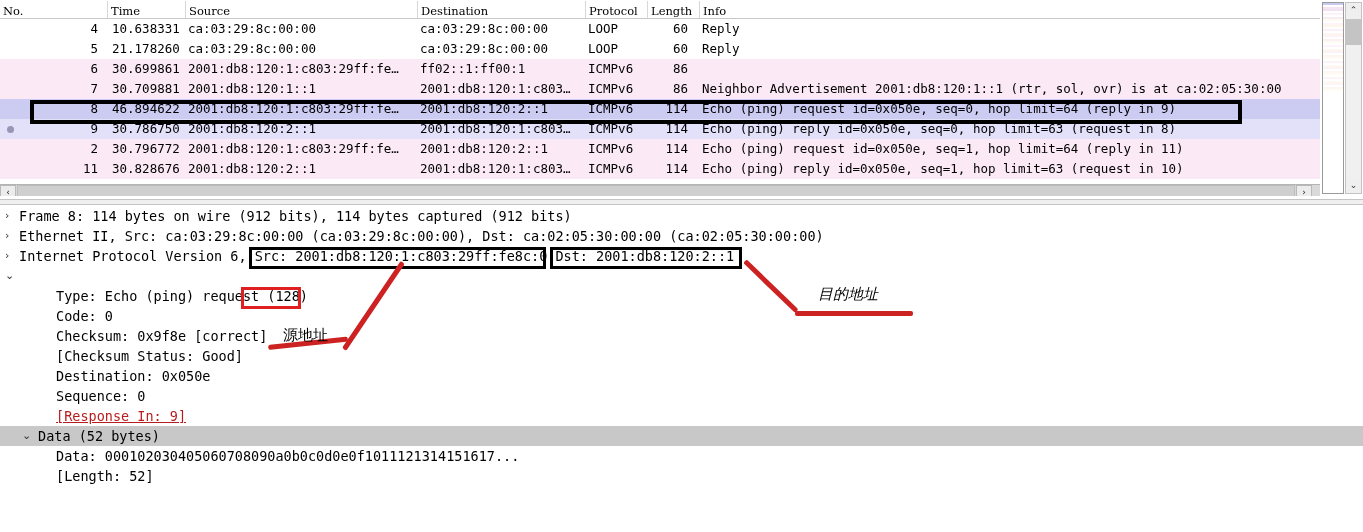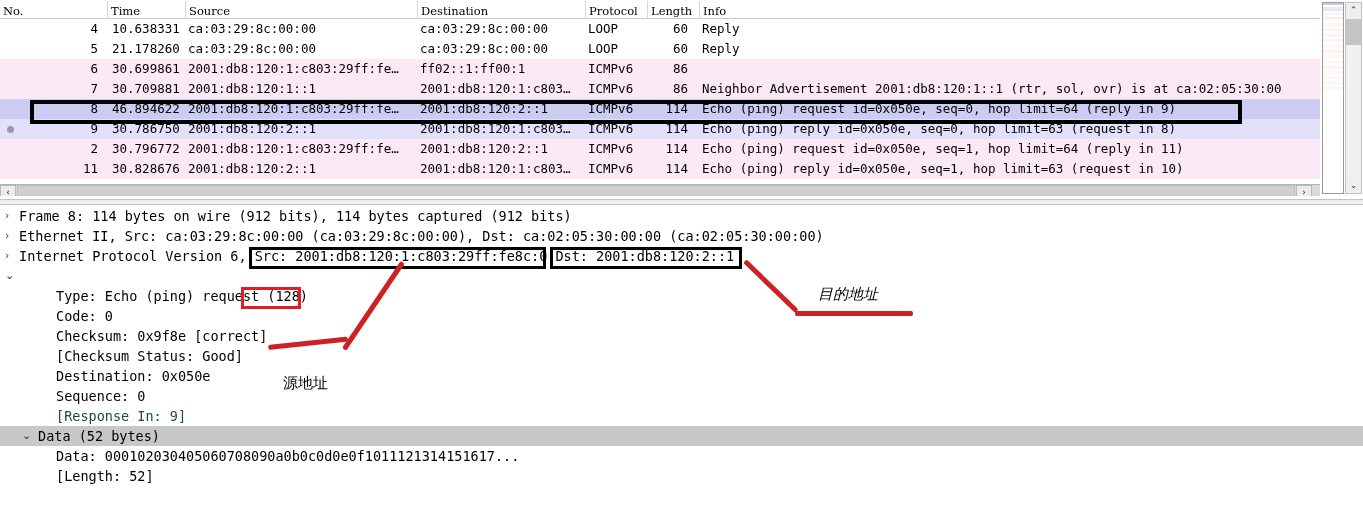--- a/index.html
+++ b/index.html
@@ -115,21 +115,21 @@
     font-size: 13.5px; white-space: nowrap; color: #000;
   }
   .twisty {
     position: absolute; top: 0; height: 20px; line-height: 20px;
     font-family: "DejaVu Sans", sans-serif; font-size: 11px; color: #333;
   }
   .dtext { position: absolute; top: 0; height: 20px; line-height: 20px; }
   .ind0 .twisty { left: 5px; }  .ind0 .dtext { left: 19px; }
   .ind1 .twisty { left: 22px; } .ind1 .dtext { left: 38px; }
   .ind2 .dtext { left: 56px; }
-  .dlink { color: #14532d; }
+  .dlink { color: #b91c1c; text-decoration: underline; }
   .drow.sel { background: #c8c8c8; }
   .drow.sel .dtext { background: #c8c8c8; }
 
   
   .box-black {
     position: absolute; border: 3px solid #000; pointer-events: none;
     background: transparent;
   }
   .box-red {
     position: absolute; border: 3px solid #e02020; pointer-events: none;
@@ -355,19 +355,19 @@
         </div>
       </div>
   </div>
 
   <div class="box-black" style="left:249px;top:247px;width:297px;height:22px;"></div>
   <div class="box-black" style="left:550px;top:247px;width:192px;height:22px;"></div>
   <div class="box-red" style="left:241px;top:287px;width:60px;height:22px;"></div>
 
   <div class="redline" style="left:268px;top:345px;width:80px;transform:rotate(-6deg);"></div>
   <div class="redline" style="left:342px;top:348px;width:105px;transform:rotate(-56deg);"></div>
-  <div class="ann-text" style="left:283px;top:326px;margin-top:48px;">源地址</div>
+  <div class="ann-text" style="left:283px;top:326px;">源地址</div>
 
   <div class="redline" style="left:795px;top:311px;width:118px;transform:rotate(0deg);"></div>
   <div class="redline" style="left:795px;top:313px;width:72px;transform:rotate(-136deg);"></div>
   <div class="ann-text" style="left:818px;top:285px;font-style:italic;">目的地址</div>
 
 </div>
 
 </body></html>

